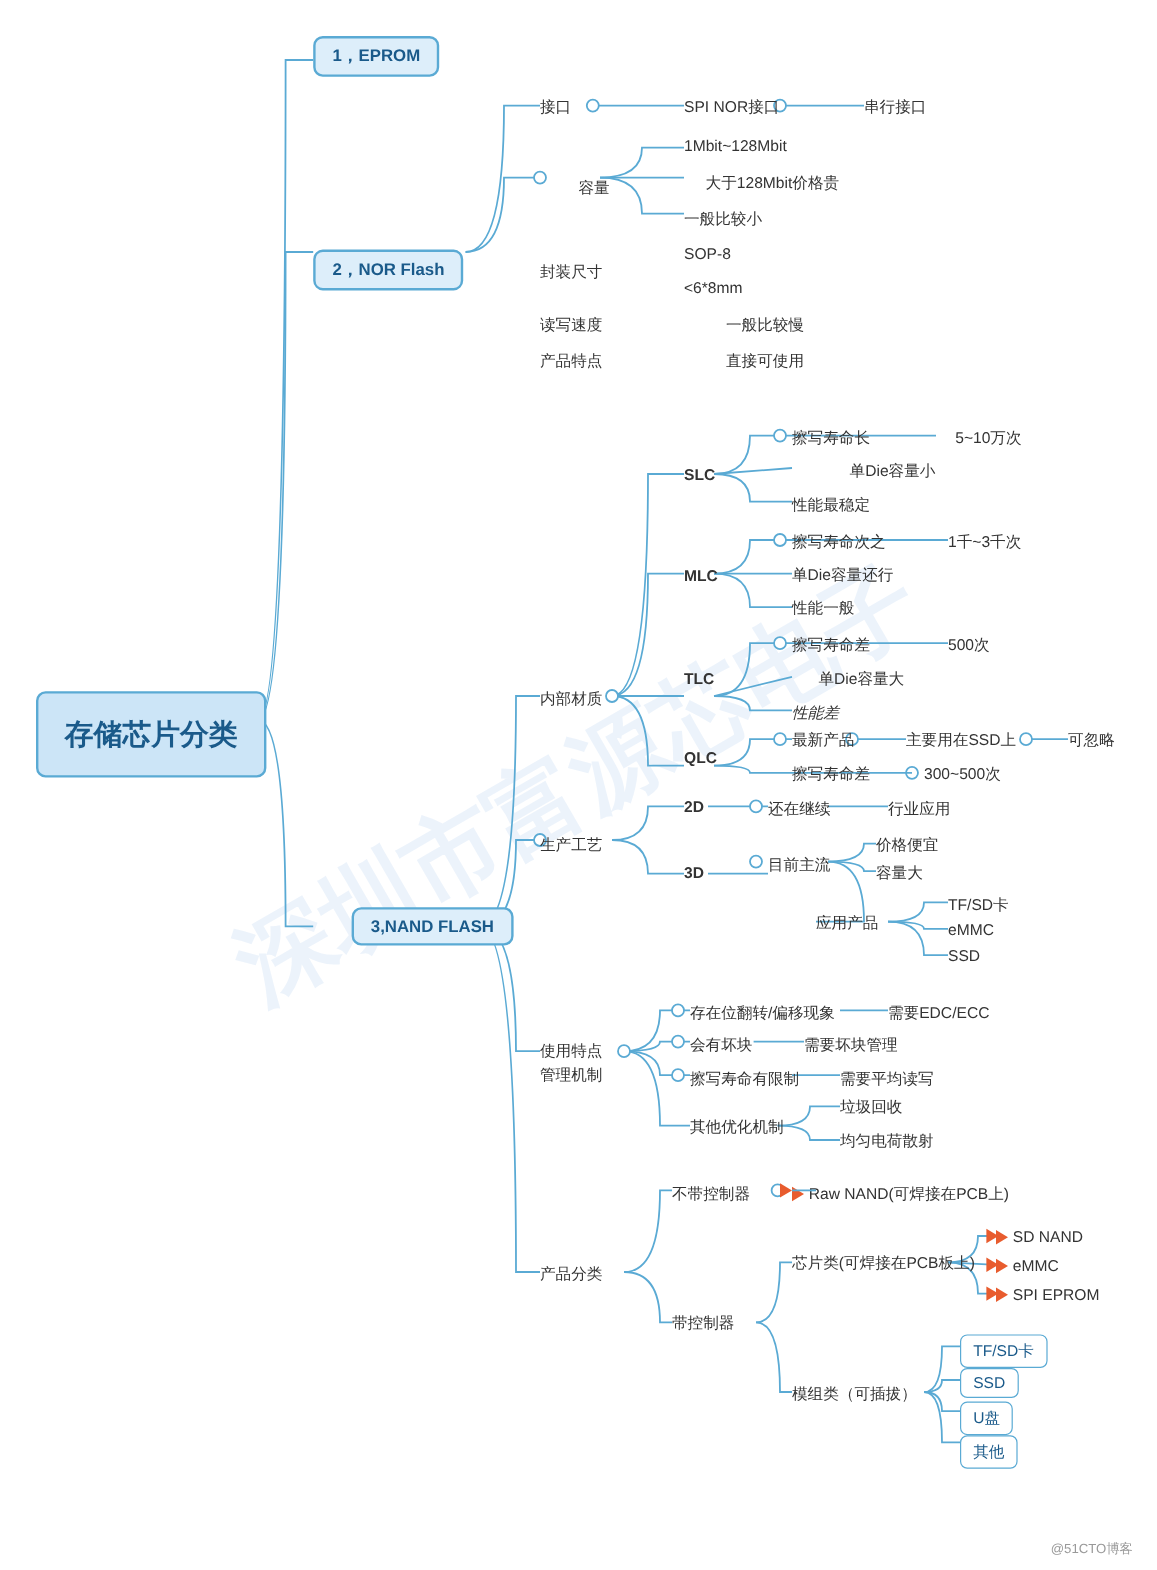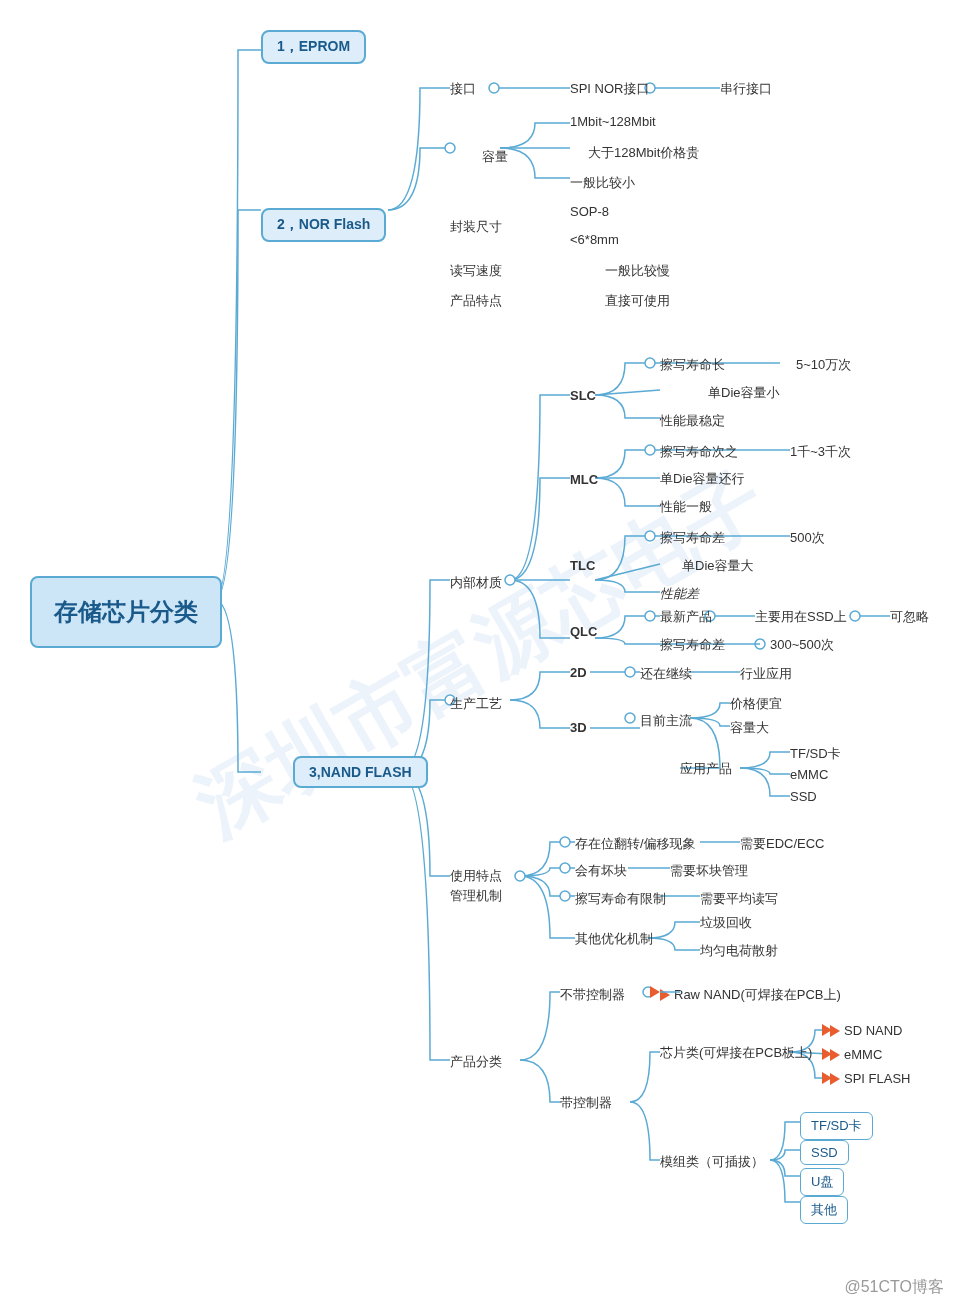--- a/index.html
+++ b/index.html
@@ -92,21 +92,21 @@
       z-index: 10;
     }
     .node-text.bold {
       font-weight: bold;
     }
 
     .bottom-credit {
       position: absolute;
       bottom: 10px;
       right: 20px;
-      font-size: 16px;
+      font-size: 11px;
       color: #999;
       z-index: 10;
     }
   </style>
 </head>
 <body>
 
 <div class="page-container">
 
   <div class="watermark">深圳市富源芯电子</div>
@@ -351,21 +351,21 @@
   <div style="position:absolute; left:830px; top:1023px; display:flex; align-items:center; gap:4px;">
     <div style="width:0;height:0;border-top:6px solid transparent;border-bottom:6px solid transparent;border-left:10px solid #e85c2e;"></div>
     <span style="font-size:13px; color:#333;">SD NAND</span>
   </div>
   <div style="position:absolute; left:830px; top:1047px; display:flex; align-items:center; gap:4px;">
     <div style="width:0;height:0;border-top:6px solid transparent;border-bottom:6px solid transparent;border-left:10px solid #e85c2e;"></div>
     <span style="font-size:13px; color:#333;">eMMC</span>
   </div>
   <div style="position:absolute; left:830px; top:1071px; display:flex; align-items:center; gap:4px;">
     <div style="width:0;height:0;border-top:6px solid transparent;border-bottom:6px solid transparent;border-left:10px solid #e85c2e;"></div>
-    <span style="font-size:13px; color:#333;">SPI FLASH</span>
+    <span style="font-size:13px; color:#333;">SPI EPROM</span>
   </div>
 
   <span class="node-text" style="left:660px; top:1153px;">模组类（可插拔）</span>
 
   <div class="node-box" style="position:absolute; left:800px; top:1112px;">TF/SD卡</div>
   <div class="node-box" style="position:absolute; left:800px; top:1140px;">SSD</div>
   <div class="node-box" style="position:absolute; left:800px; top:1168px;">U盘</div>
   <div class="node-box" style="position:absolute; left:800px; top:1196px;">其他</div>
 
   <div class="bottom-credit">@51CTO博客</div>

